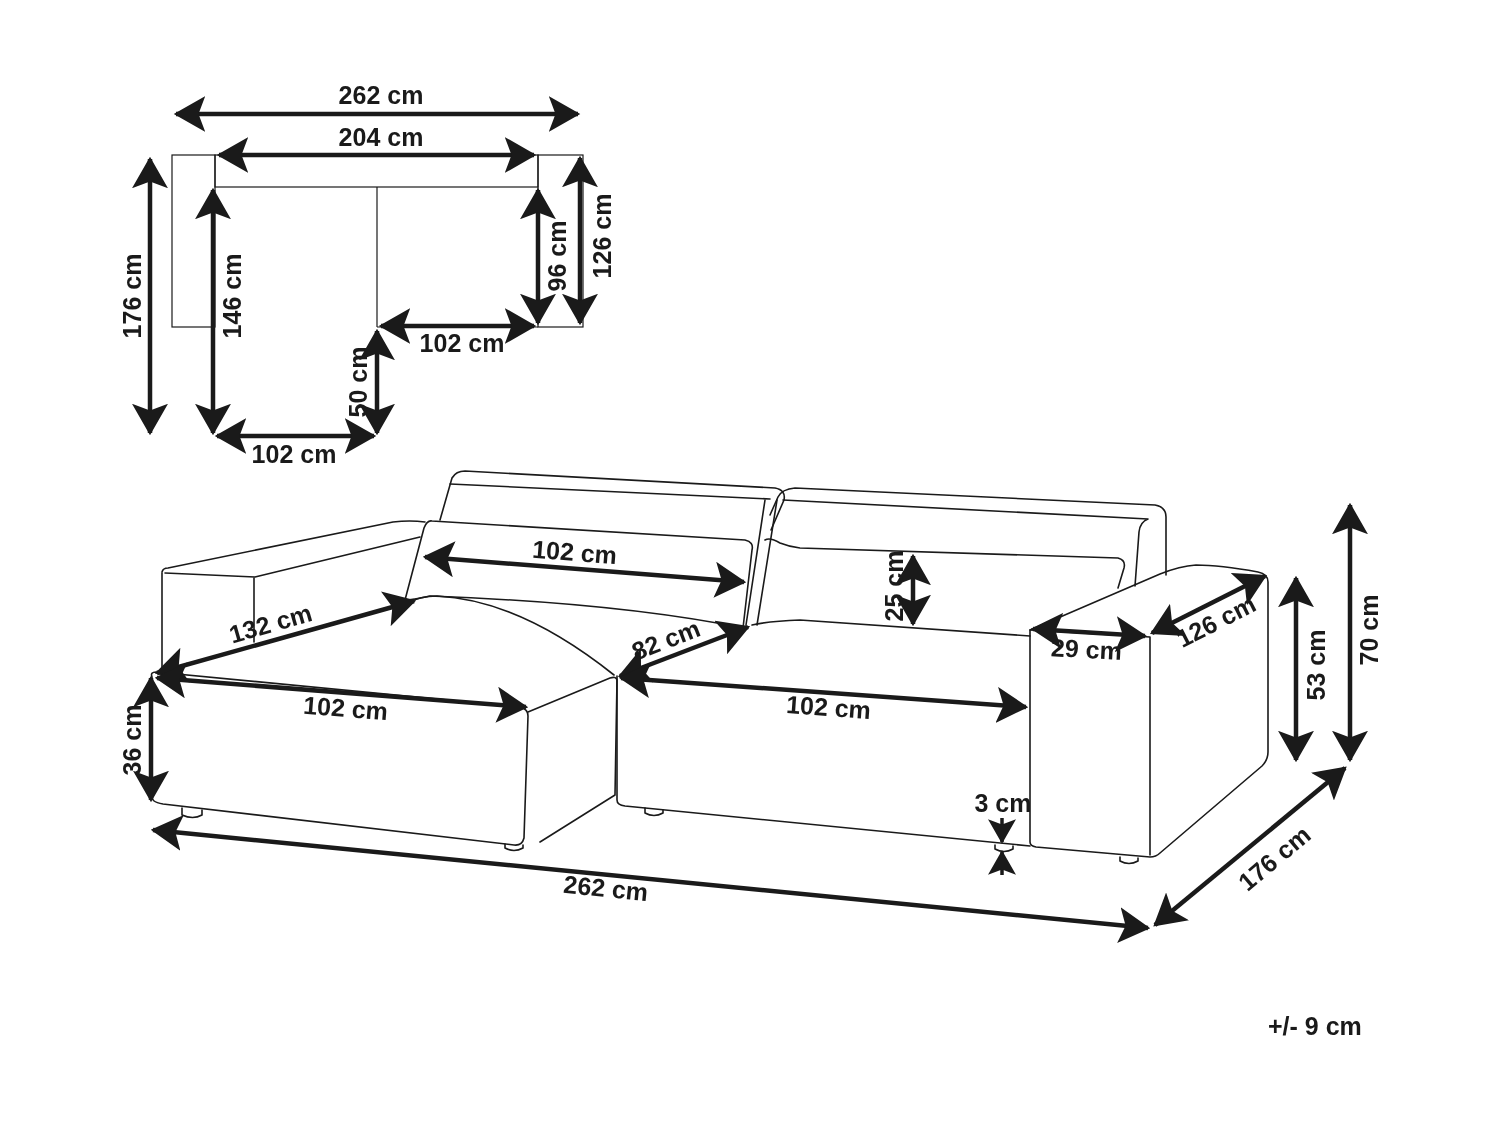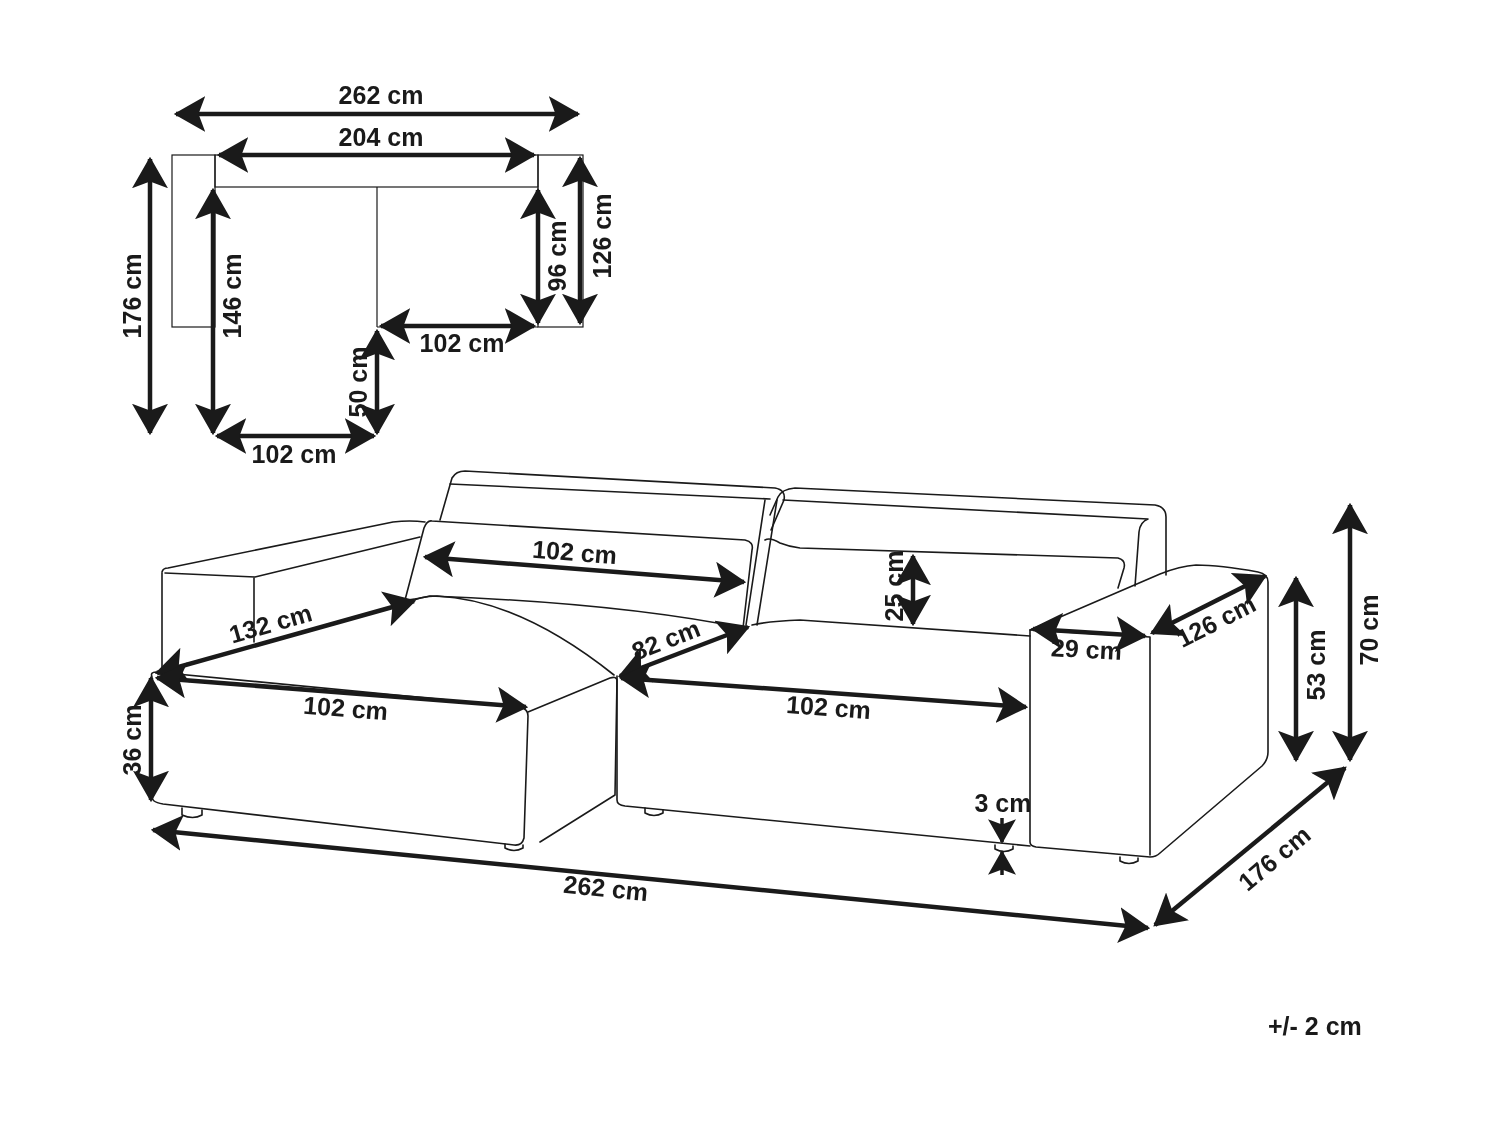--- a/index.html
+++ b/index.html
@@ -122,13 +122,13 @@
     <text class="lbl" x="1086" y="658" text-anchor="middle" transform="rotate(3 1086 658)">29 cm</text>
     <text class="lbl" x="1220" y="629" text-anchor="middle" transform="rotate(-27 1220 629)">126 cm</text>
     <text class="lbl" x="0" y="0" text-anchor="middle" transform="translate(1325,665) rotate(-90)">53 cm</text>
     <text class="lbl" x="0" y="0" text-anchor="middle" transform="translate(1378,630) rotate(-90)">70 cm</text>
     <text class="lbl" x="1003" y="812" text-anchor="middle">3 cm</text>
     <text class="lbl" x="605" y="897" text-anchor="middle" transform="rotate(5.6 605 897)">262 cm</text>
     <text class="lbl" x="1280" y="865" text-anchor="middle" transform="rotate(-40 1280 865)">176 cm</text>
   </g>
 </svg>
 
-<div class="note">+/- 2 cm</div>
+<div class="note">+/- 9 cm</div>
 
 </body></html>

